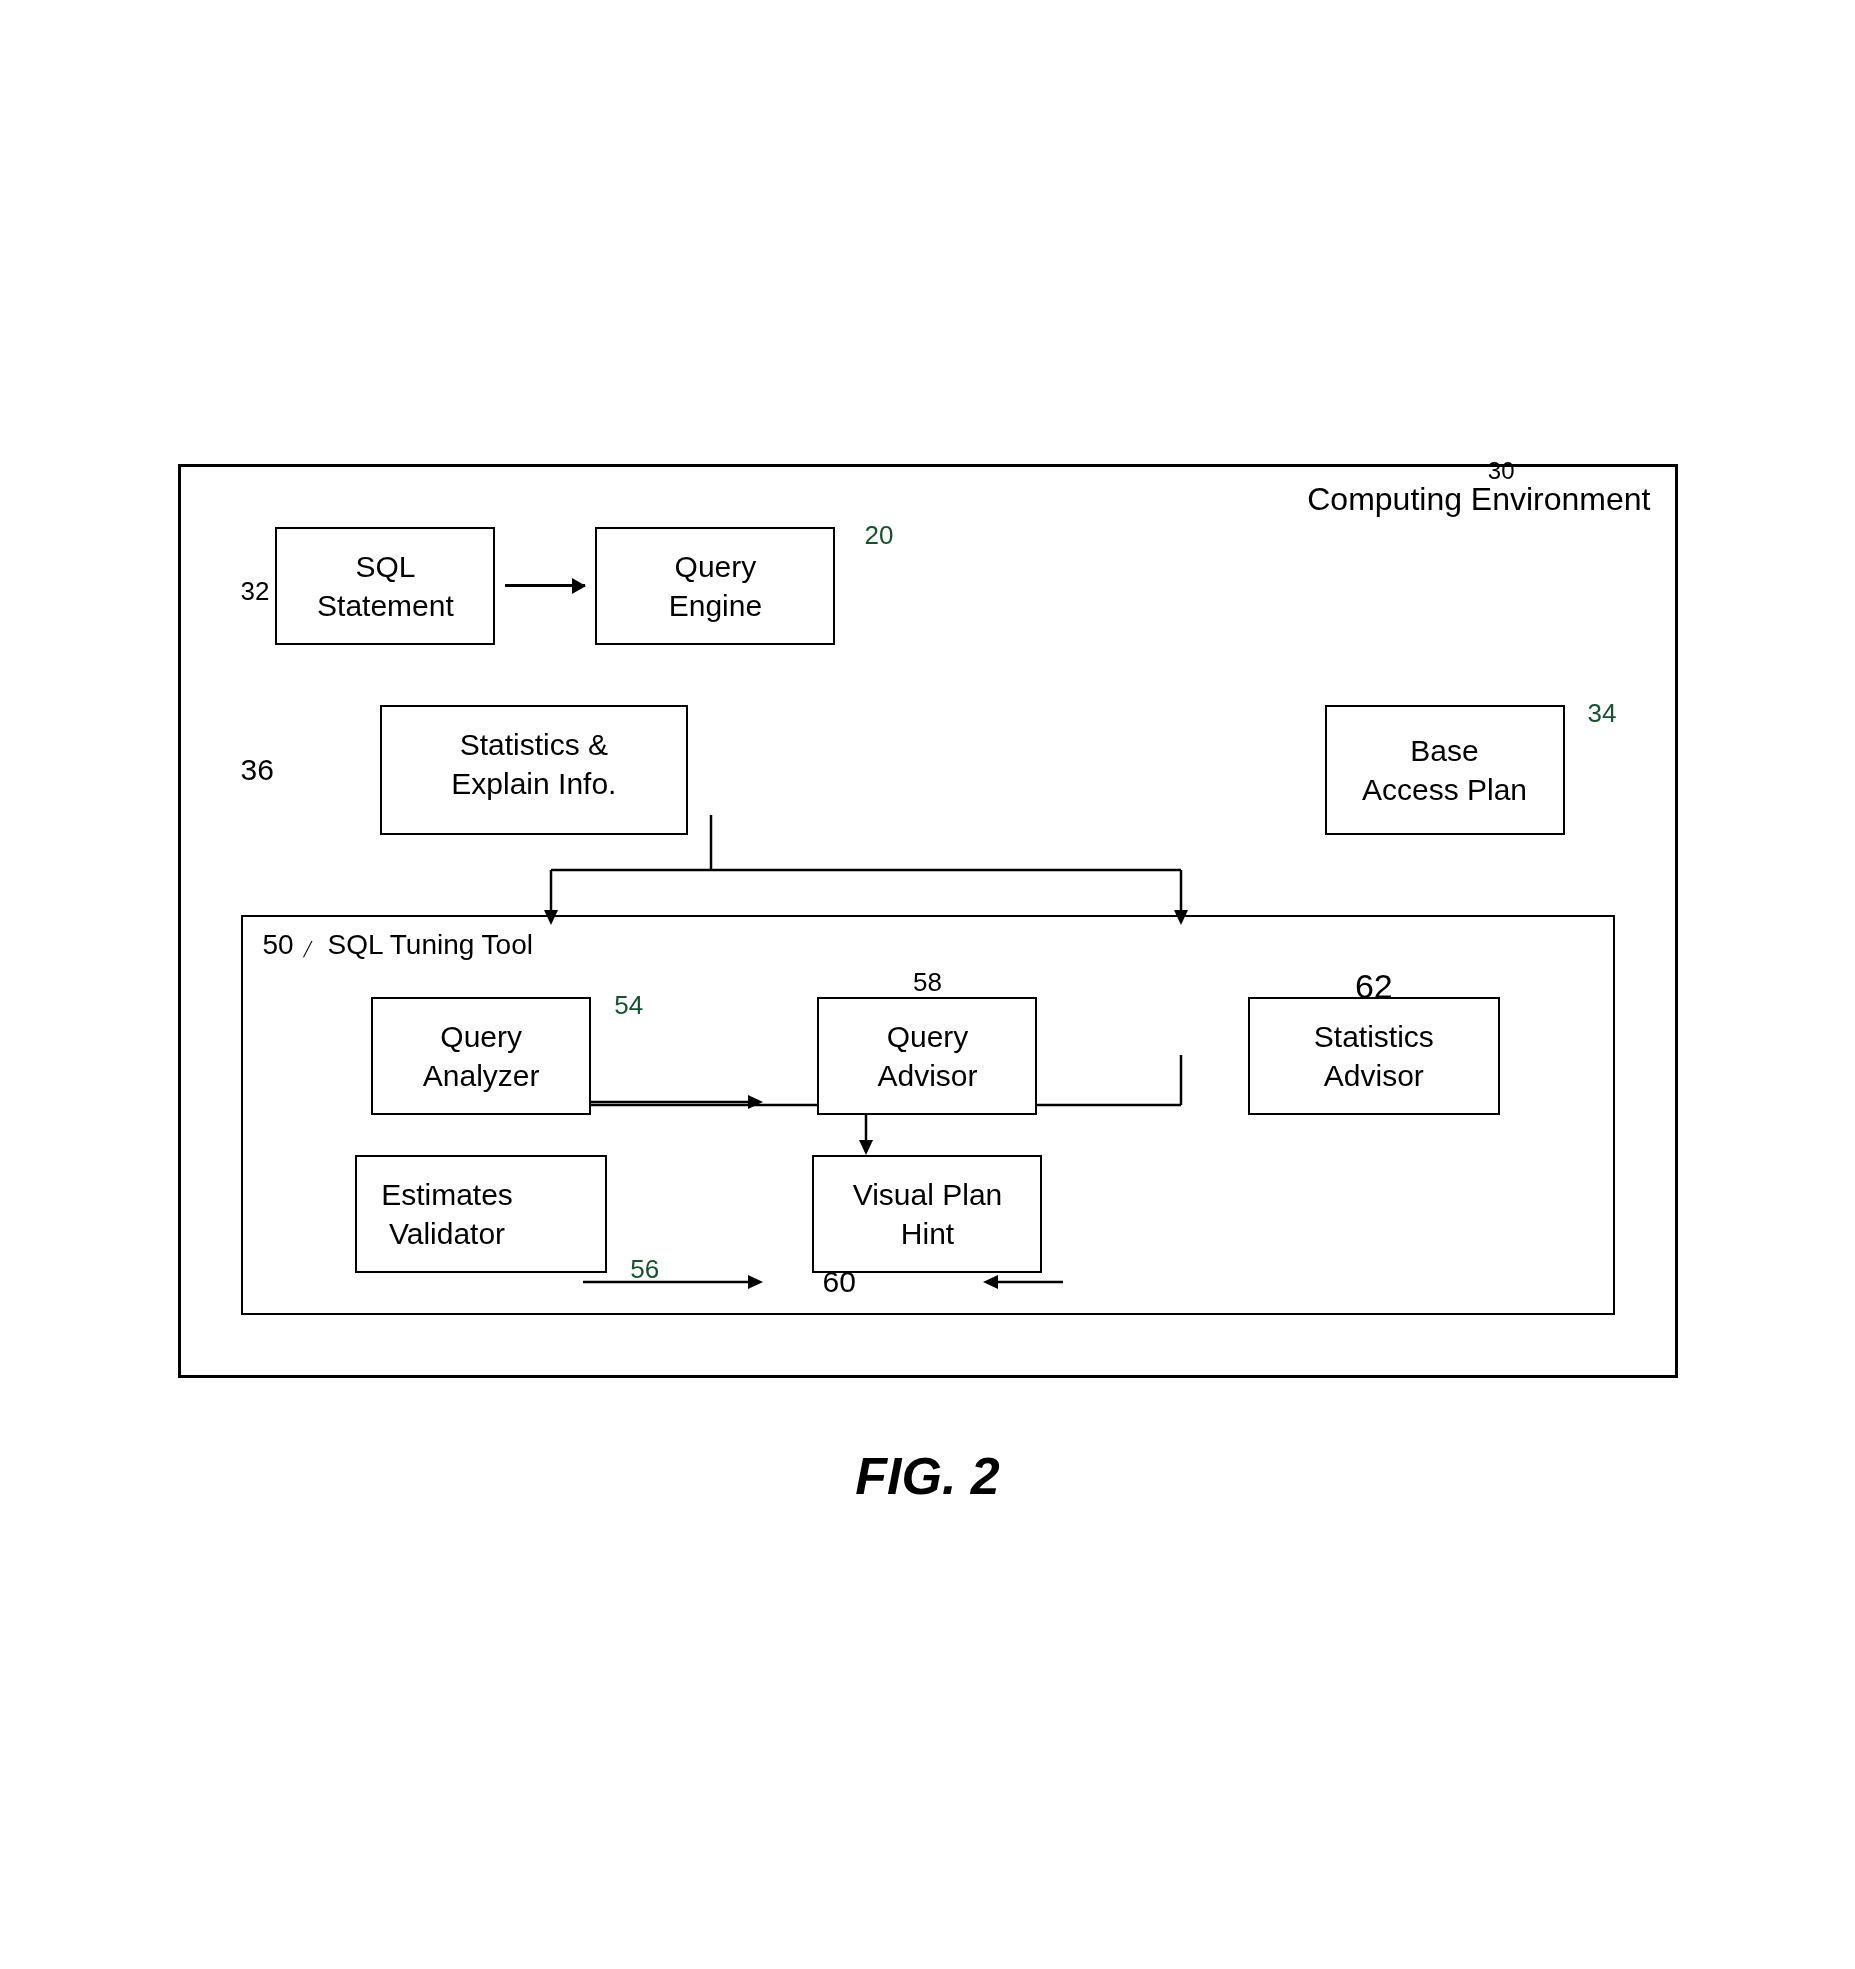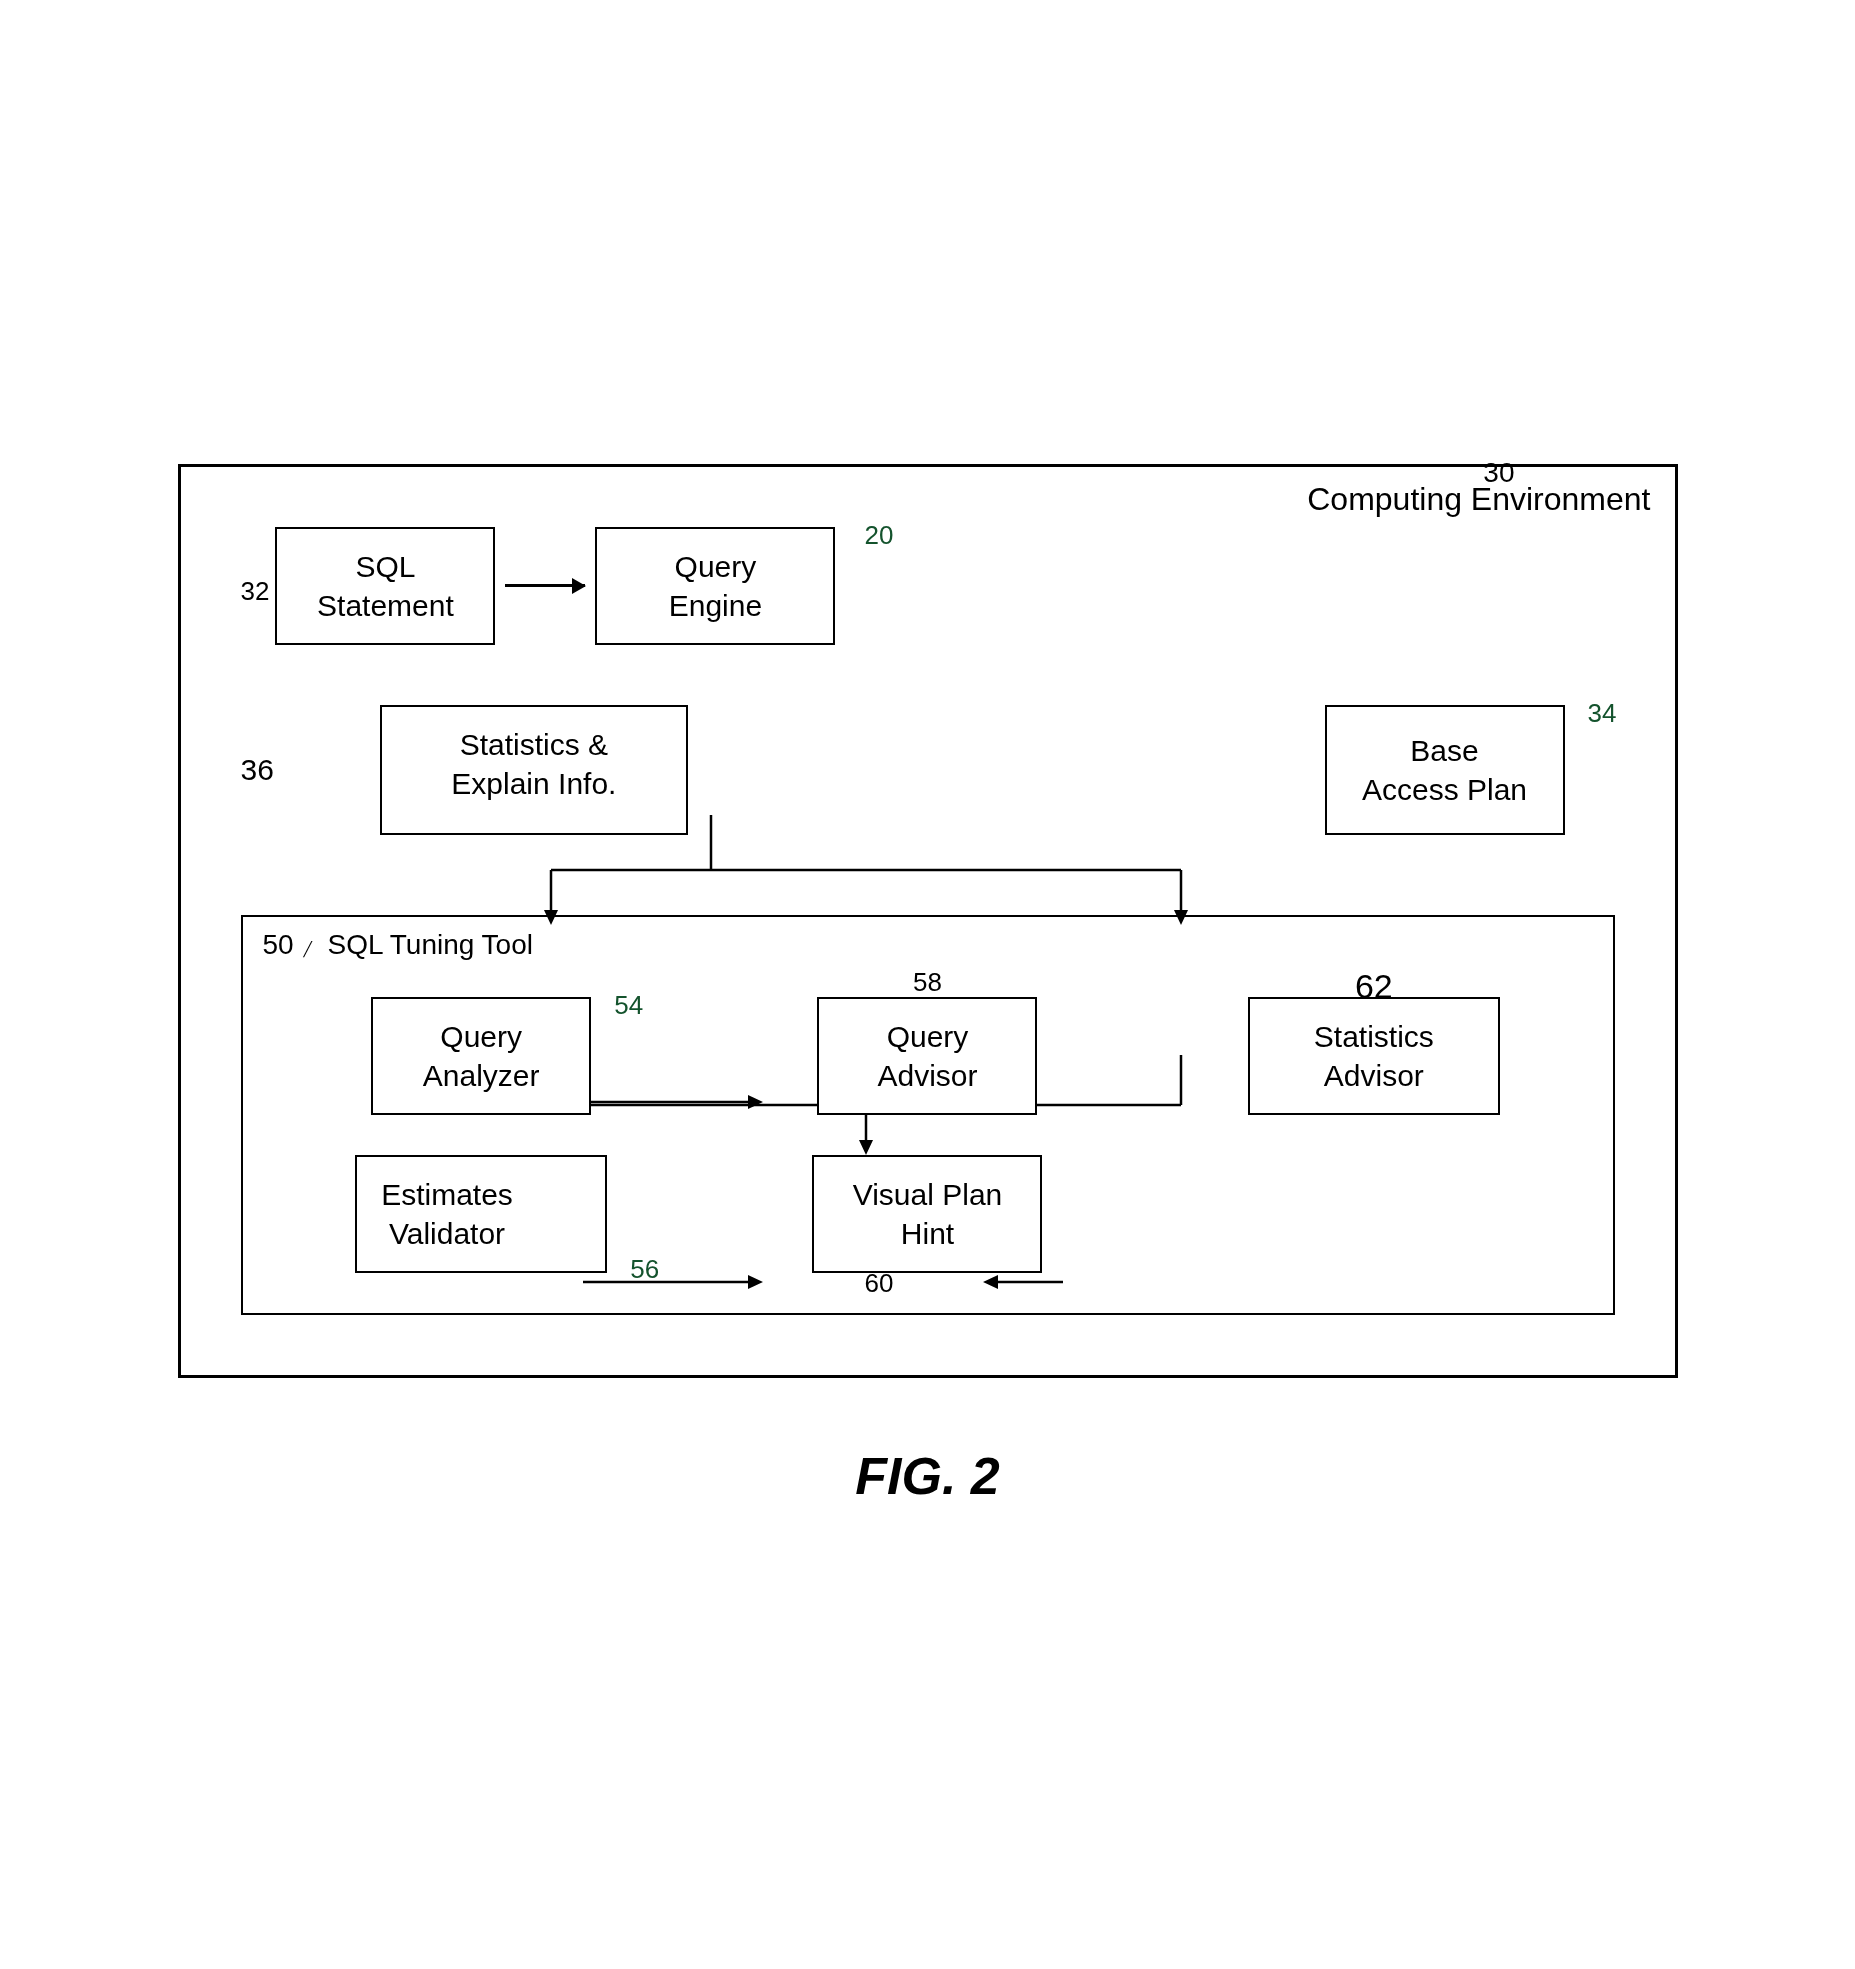--- a/index.html
+++ b/index.html
@@ -36,21 +36,21 @@
       top: 14px;
       right: 24px;
       font-size: 32px;
       font-weight: normal;
     }
 
     .ref-30 {
       position: absolute;
       top: -10px;
       right: 160px;
-      font-size: 28px;
+      font-size: 24px;
     }
 
     .box {
       border: 2.5px solid #000;
       text-align: center;
       font-size: 30px;
       line-height: 1.3;
       padding: 18px 24px;
       background: #fff;
       position: relative;
@@ -305,21 +305,21 @@
                   </div>
                 </div>
 
                 <div style="display:flex;align-items:center;">
                   <div class="box estimates-validator-box" style="position:relative;">
                     <span>Estimates<br>Validator</span>
                     <span class="ref-label" style="bottom:-16px;right:-54px;margin-left:17px;">56</span>
                   </div>
                 </div>
                 <div style="position:relative;">
-                  <span style="font-size:26px;position:absolute;bottom:-26px;left:10px;margin-left:42px;">60</span>
+                  <span style="font-size:30px;position:absolute;bottom:-26px;left:10px;">60</span>
                   <div class="box visual-plan-box">
                     <span>Visual Plan<br>Hint</span>
                   </div>
                 </div>
                 <div></div>
               </div>
             </div>
           </div>
         </div>
       </div>

